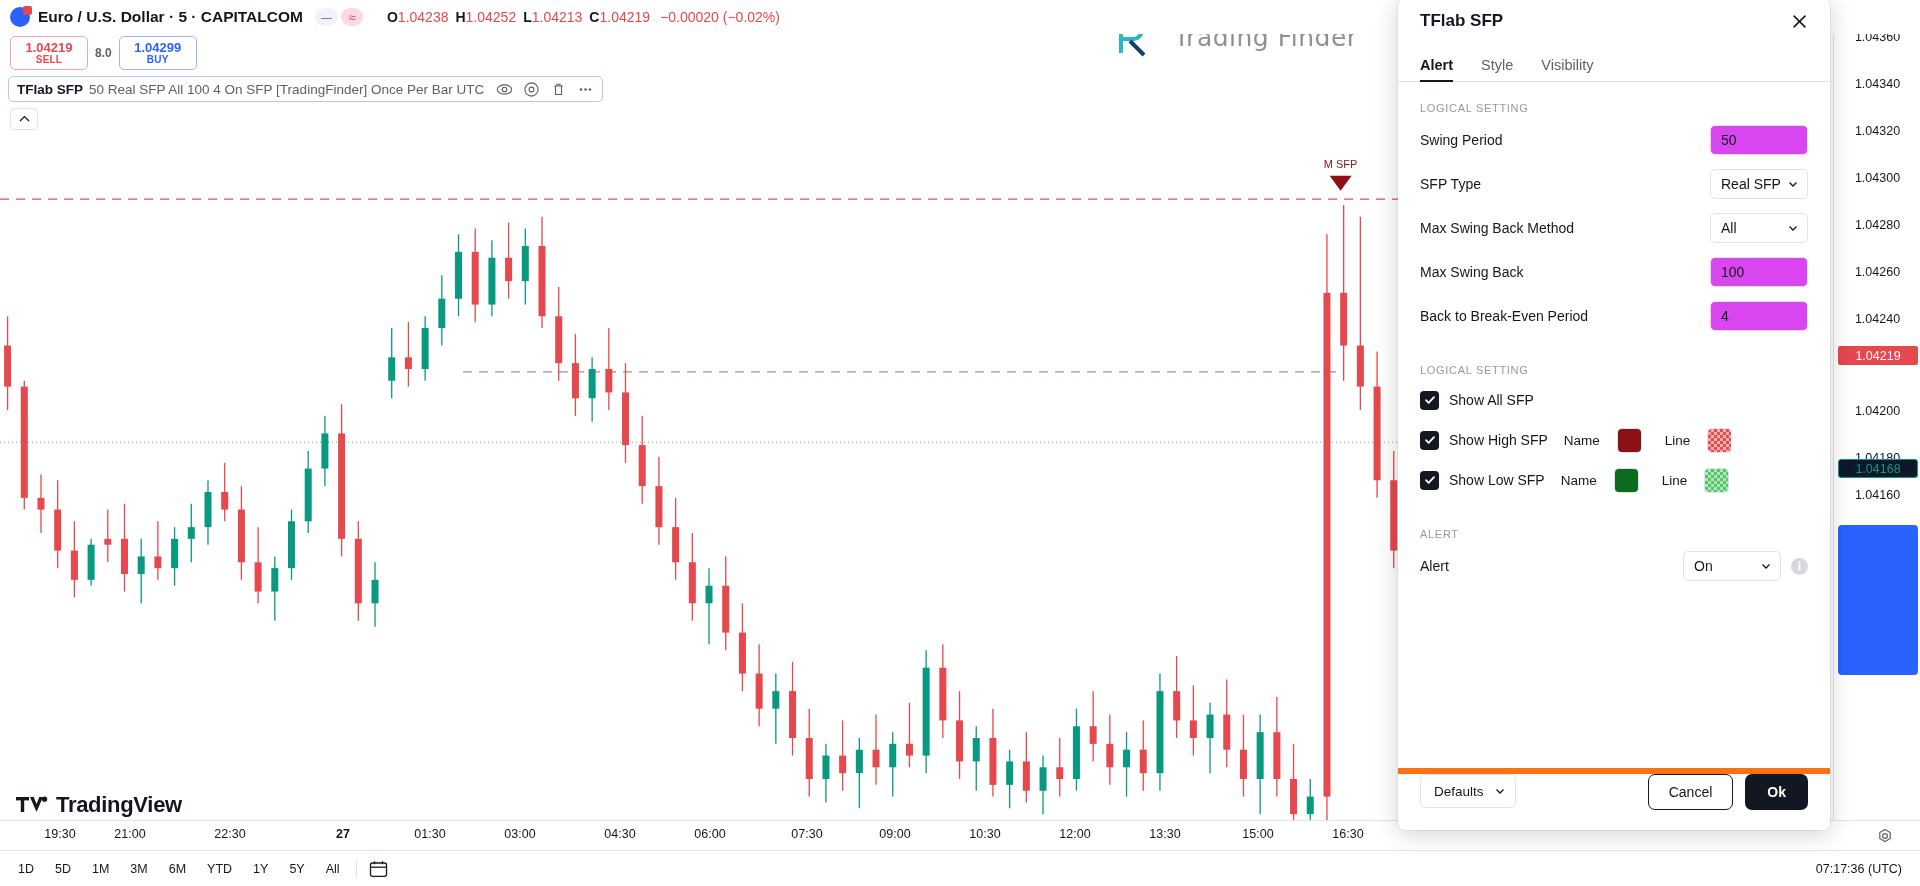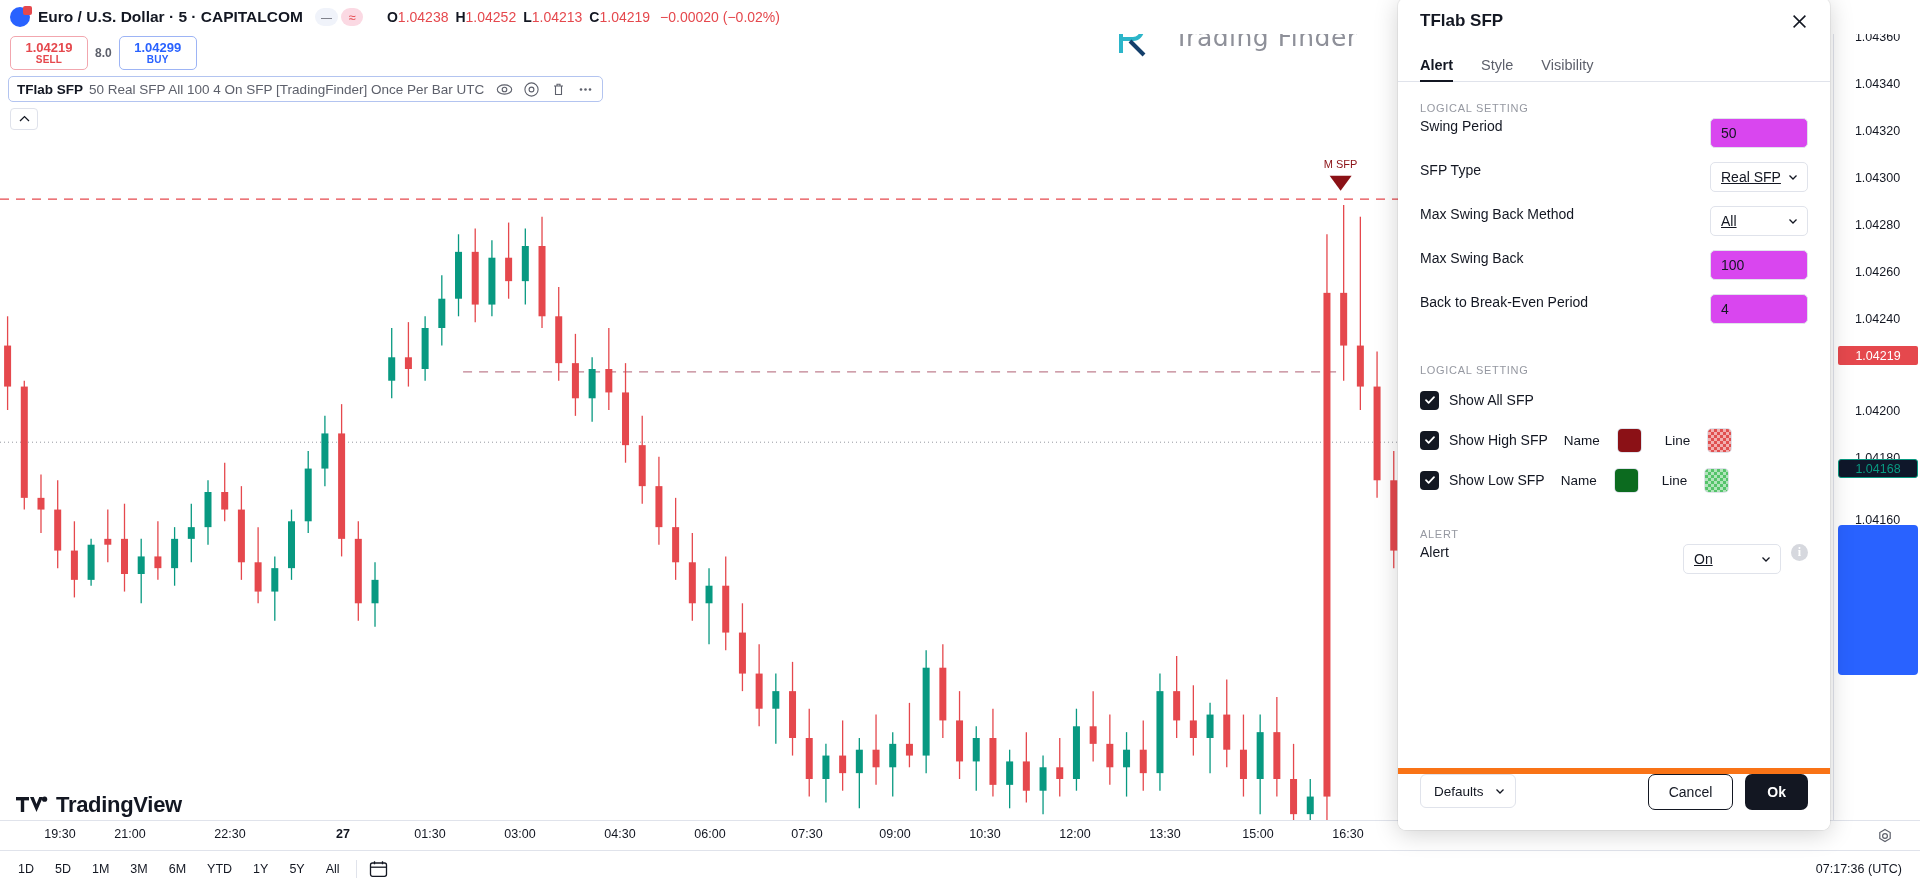--- a/index.html
+++ b/index.html
@@ -152,32 +152,32 @@
   }
   .dlg-tab.active { color:#131722; font-weight:700; }
   .dlg-tab.active::after {
     content:""; position:absolute; left:0; right:0; bottom:-1px; height:2px; background:#131722;
   }
   .dlg-body { flex:1; overflow:hidden; padding:0 22px; position:relative; }
   .sect-label {
     font-size:11px; letter-spacing:.7px; color:#9598a1; margin-top:20px; margin-bottom:4px;
   }
   .frow {
-    display:flex; min-height:44px;
+    display:flex; align-items:center; min-height:44px;
   }
   .frow .flabel { font-size:14px; color:#131722; flex:1; }
   .finput {
     width:98px; height:30px; border:1px solid #e0e3eb; border-radius:5px;
     display:flex; align-items:center; padding:0 10px; font-size:14px; color:#131722;
     background:#d946ef;
   }
   .fselect {
     width:98px; height:30px; border:1px solid #e0e3eb; border-radius:5px;
     display:flex; align-items:center; justify-content:space-between;
-    padding:0 8px 0 10px; font-size:14px; color:#131722; background:#fff;text-decoration:underline;
+    padding:0 8px 0 10px; font-size:14px; color:#131722; background:#fff;
   }
   .fselect .cv { white-space:nowrap; }
   .chk-row { display:flex; align-items:center; min-height:40px; gap:10px; }
   .chkbox {
     width:19px; height:19px; border-radius:4px; background:#131722;
     display:flex; align-items:center; justify-content:center; flex:none;
   }
   .chk-label { font-size:14px; color:#131722; }
   .mini-label { font-size:13.5px; color:#131722; }
   .swatch {
@@ -452,21 +452,21 @@
     <div id="axis-ticks">
         <div class="axis-tick" style="top: 30px;">1.04360</div>
         <div class="axis-tick" style="top: 77px;">1.04340</div>
         <div class="axis-tick" style="top: 124px;">1.04320</div>
         <div class="axis-tick" style="top: 171px;">1.04300</div>
         <div class="axis-tick" style="top: 218px;">1.04280</div>
         <div class="axis-tick" style="top: 265px;">1.04260</div>
         <div class="axis-tick" style="top: 312px;">1.04240</div>
         <div class="axis-tick" style="top: 404px;">1.04200</div>
         <div class="axis-tick" style="top: 451px;">1.04180</div>
-        <div class="axis-tick" style="top: 488px; margin-top: 25px;">1.04160</div>
+        <div class="axis-tick" style="top: 488px;">1.04160</div>
         <div class="axis-tick" style="top: 535px;">1.04140</div>
         <div class="axis-tick" style="top: 592px;">1.04120</div>
         <div class="axis-tick" style="top: 650px;">1.04100</div>
       </div>
     <div class="axis-badge red" style="top:346px;">1.04219</div>
     <div class="axis-badge green" style="top:459px;">1.04168</div>
     <div class="axis-badge blue" style="top:525px;"></div>
   </div>
 
   <div class="time-axis">

